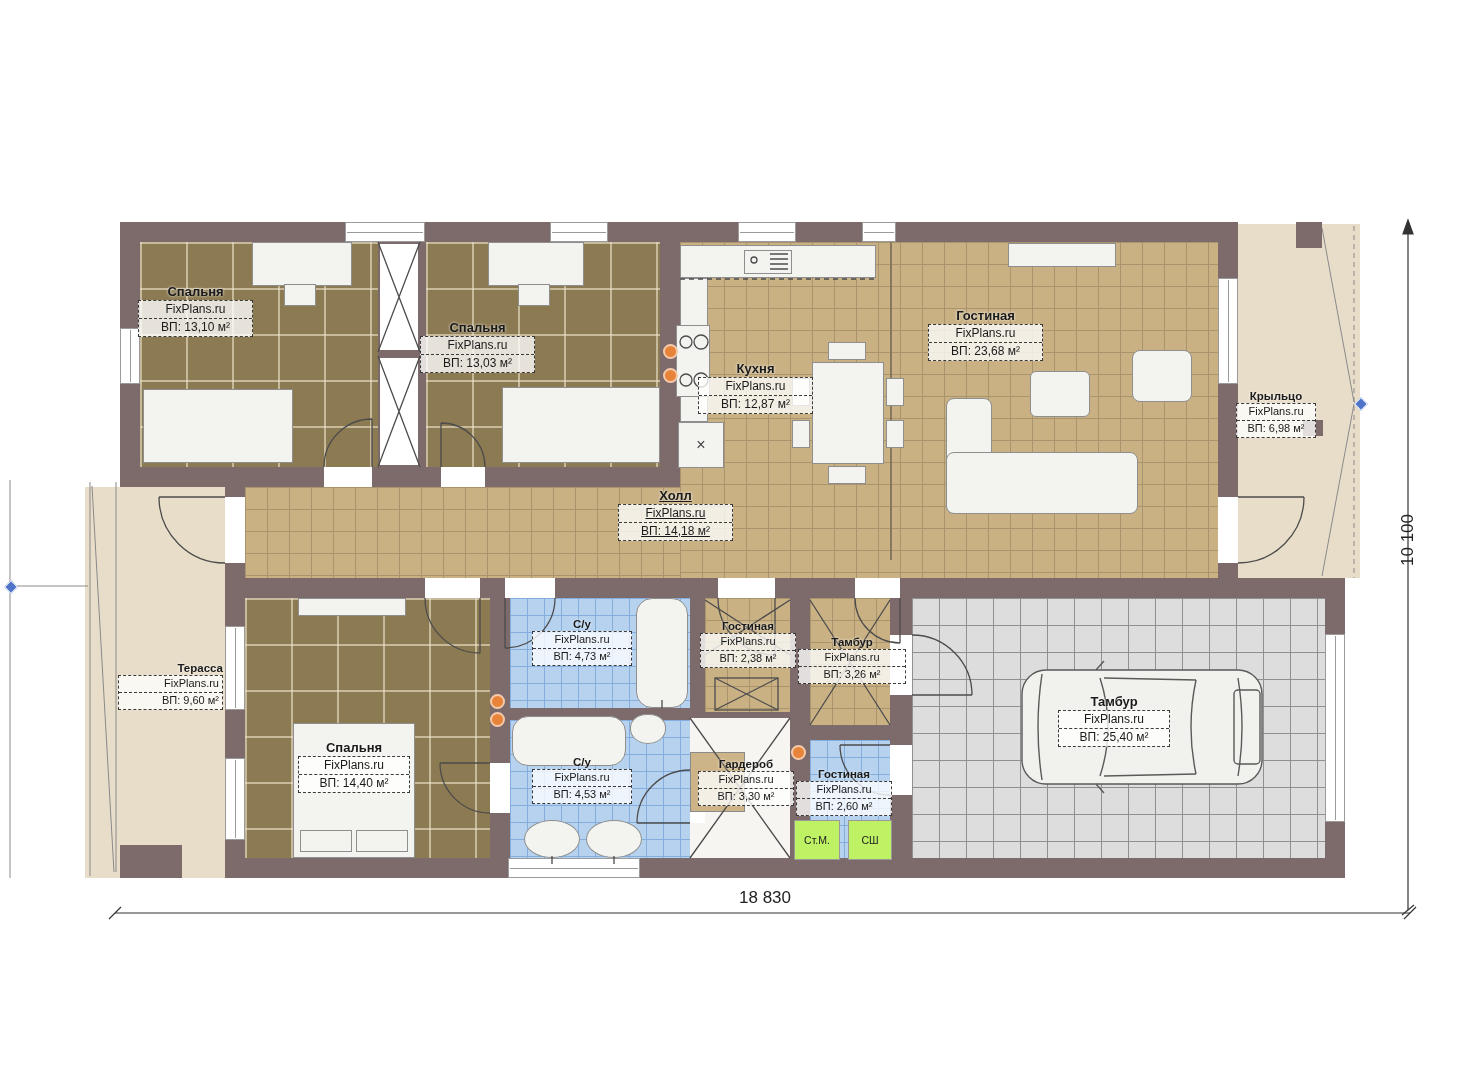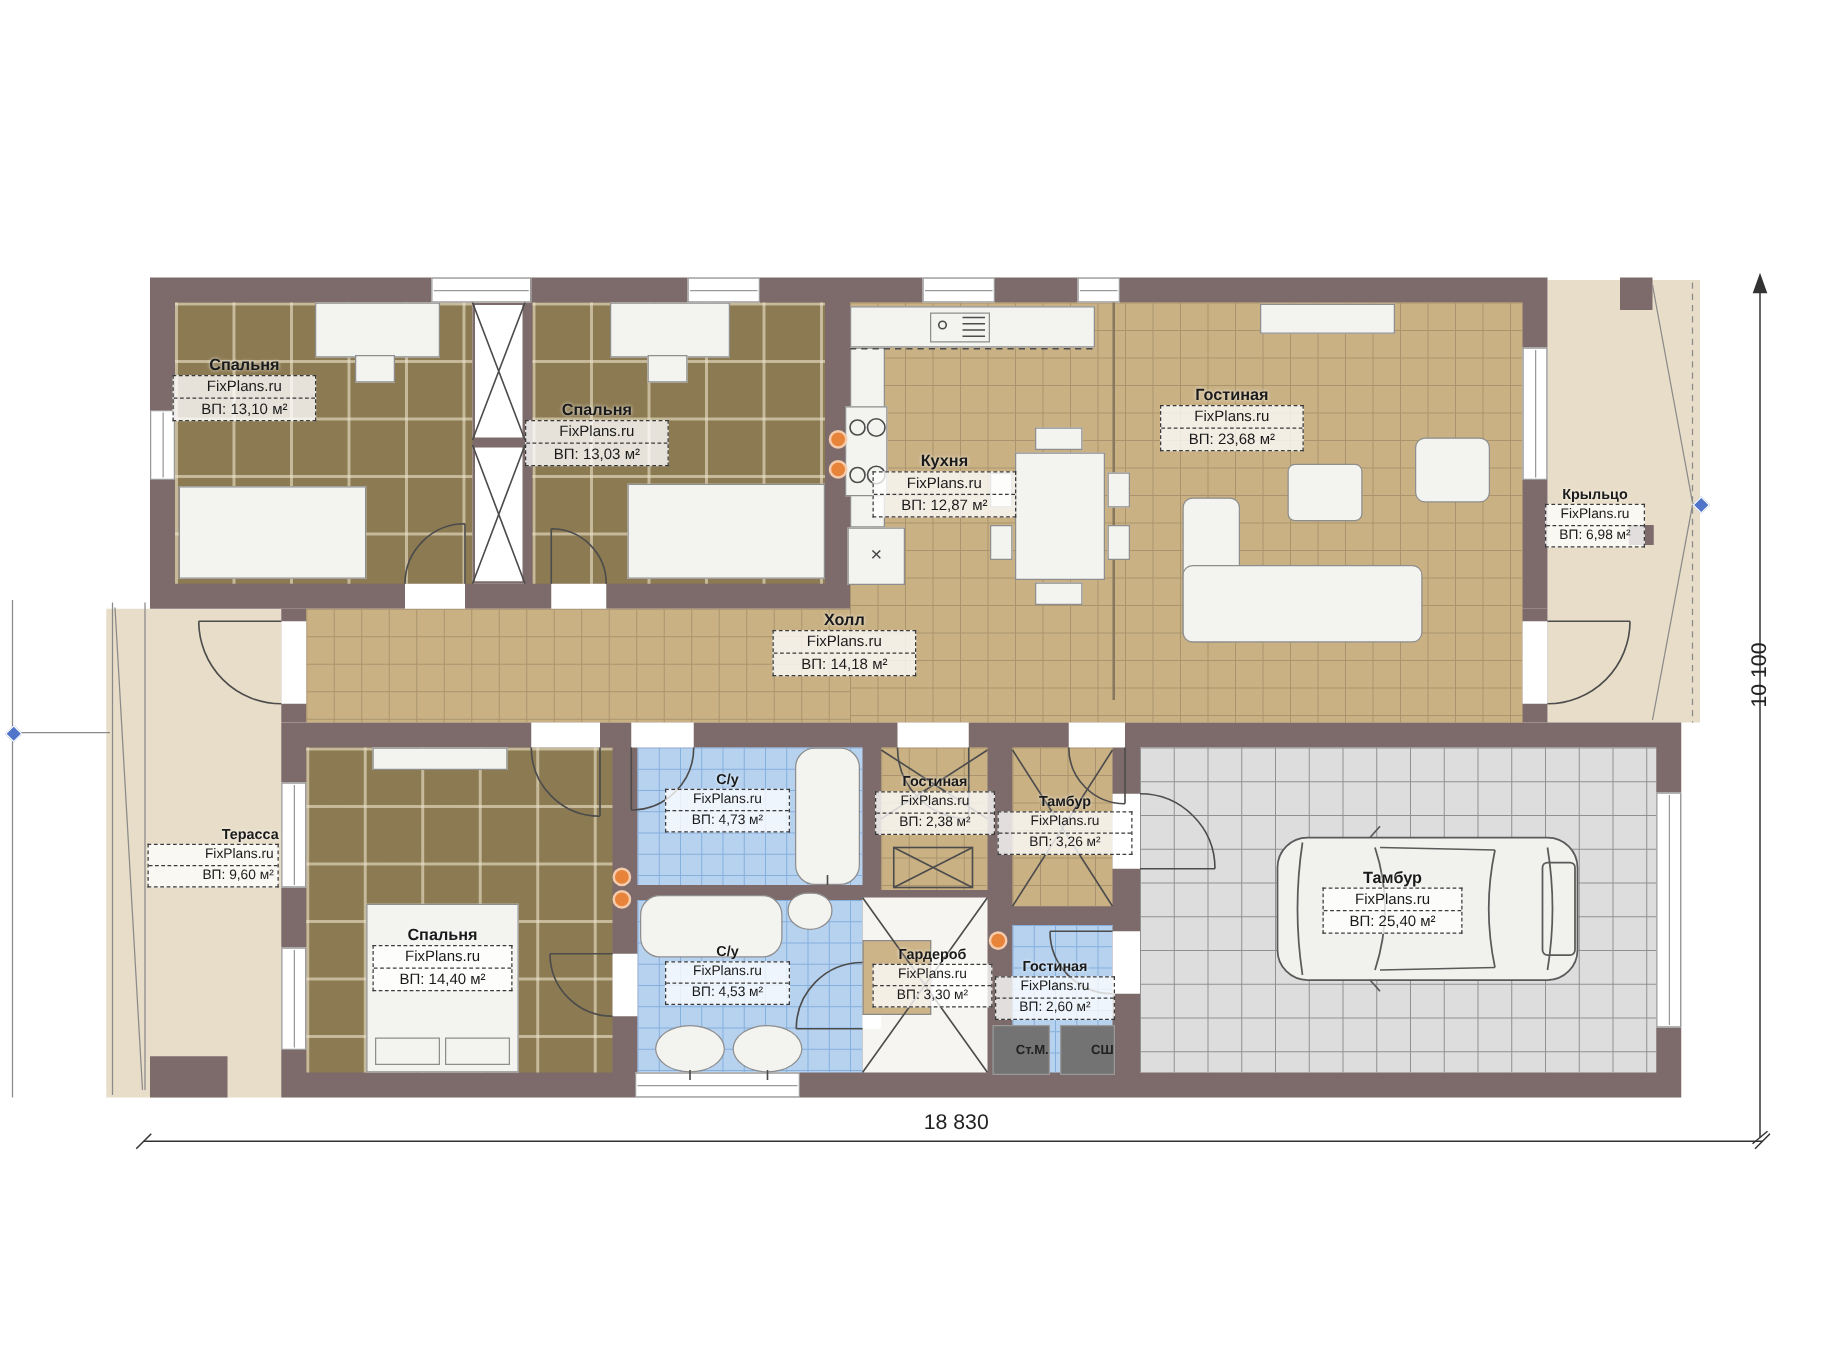--- a/index.html
+++ b/index.html
@@ -32,22 +32,22 @@
   .win-h::after{content:"";position:absolute;left:1px;right:1px;top:50%;height:1px;background:#9a9a9a;}
   .win-v::after{content:"";position:absolute;top:1px;bottom:1px;left:50%;width:1px;background:#9a9a9a;}
   .door-patch{background:#ffffff;z-index:7;}
   .lbl{position:absolute;text-align:center;color:#1a1a1a;z-index:30;}
   .lbl .nm{font-weight:bold;font-size:13px;margin-bottom:1px;text-shadow:0 0 3px rgba(255,255,255,.9);}
   .lbl .bx{border:1px dashed #3a3a3a;background:rgba(255,255,255,.78);font-size:12px;line-height:1.25;}
   .lbl .brand{border-bottom:1px dashed #3a3a3a;padding:1px 3px;}
   .lbl .area{padding:1px 3px;}
   .lbl.sm .nm{font-size:11.5px;}
   .lbl.sm .bx{font-size:11px;}
-  .appliance{background:#737373;border:1px solid #999;z-index:35;display:flex;
-             align-items:center;justify-content:flex-end;font-size:10.5px;color:#222;font-weight:bold;}
+  .appliance{background:#bef264;border:1px solid #999;z-index:35;display:flex;
+             align-items:center;justify-content:center;font-size:10.5px;color:#222;}
   .outlet{position:absolute;width:11px;height:11px;border-radius:50%;background:#e8833a;
           border:2px solid #f5cbab;z-index:22;}
   .diamond{position:absolute;width:8px;height:8px;background:#4f74c9;border:1px solid #ffffff;
            transform:rotate(45deg);z-index:40;}
   .dim-text{position:absolute;font-size:17px;color:#222;z-index:40;}
   .cab-x{display:flex;align-items:center;justify-content:center;font-size:16px;color:#444;}
   svg.overlay{position:absolute;left:0;top:0;z-index:20;pointer-events:none;}
   .divline{background:#87775f;z-index:9;}
   .pillar{z-index:9;}
   .shelf{background:#cdb488;border:1px solid #8a8a8a;z-index:13;}
@@ -264,21 +264,21 @@
     <div class="area">ВП: 23,68 м²</div>
       </div>
   </div>
   <div class="lbl sm" style="left:1236px;top:390px;width:80px;">
     <div class="nm">Крыльцо</div>
     <div class="bx">
         <div class="brand">FixPlans.ru</div>
     <div class="area">ВП: 6,98 м²</div>
       </div>
   </div>
-  <div class="lbl" style="left:618px;top:488px;width:115px;">
+  <div class="lbl" style="left:618px;top:488px;width:115px;text-decoration:underline;">
     <div class="nm">Холл</div>
     <div class="bx">
         <div class="brand">FixPlans.ru</div>
     <div class="area">ВП: 14,18 м²</div>
       </div>
   </div>
   <div class="lbl sm" style="left:118px;top:662px;width:105px;text-align:right;">
     <div class="nm">Терасса</div>
     <div class="bx">
         <div class="brand">FixPlans.ru</div>

